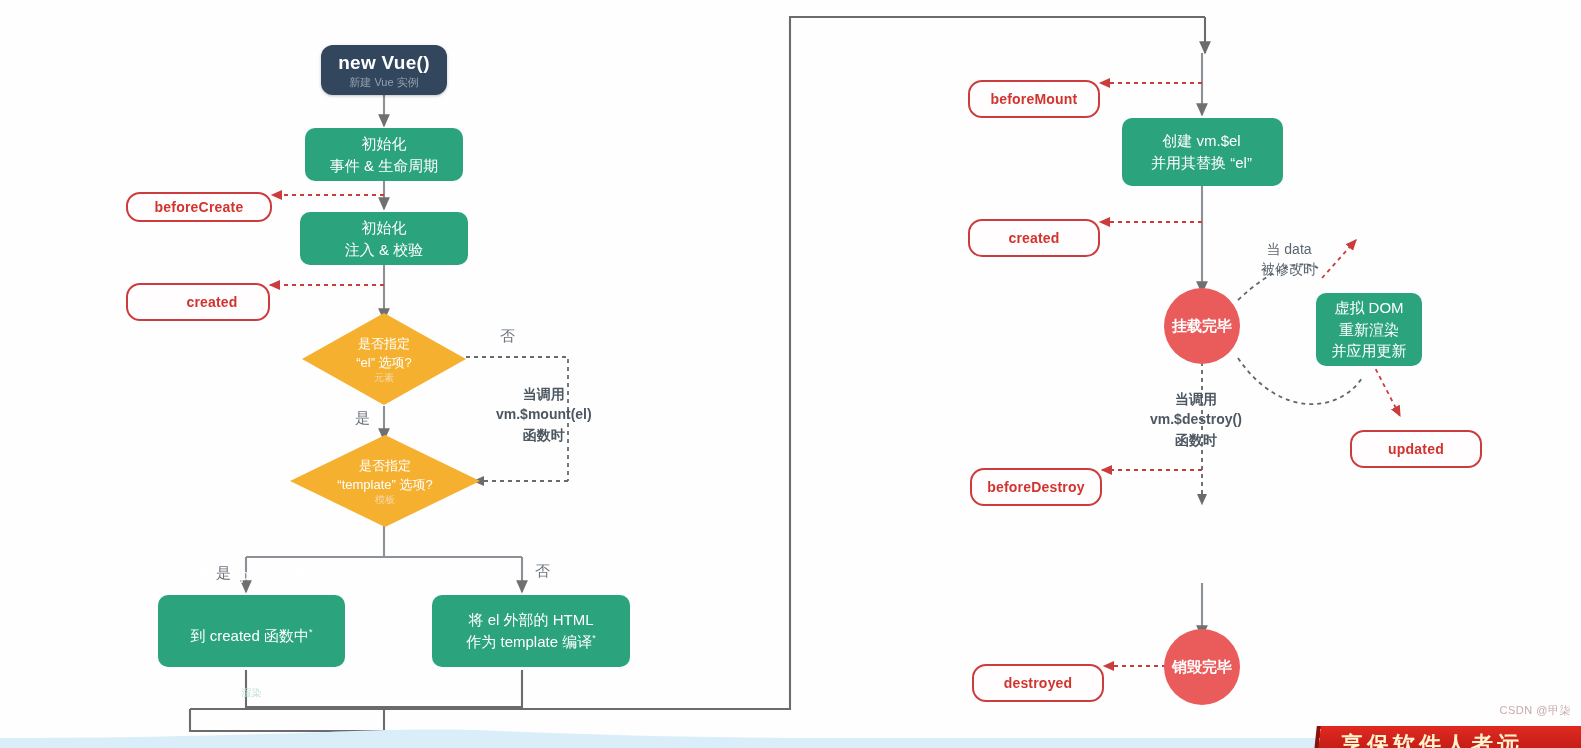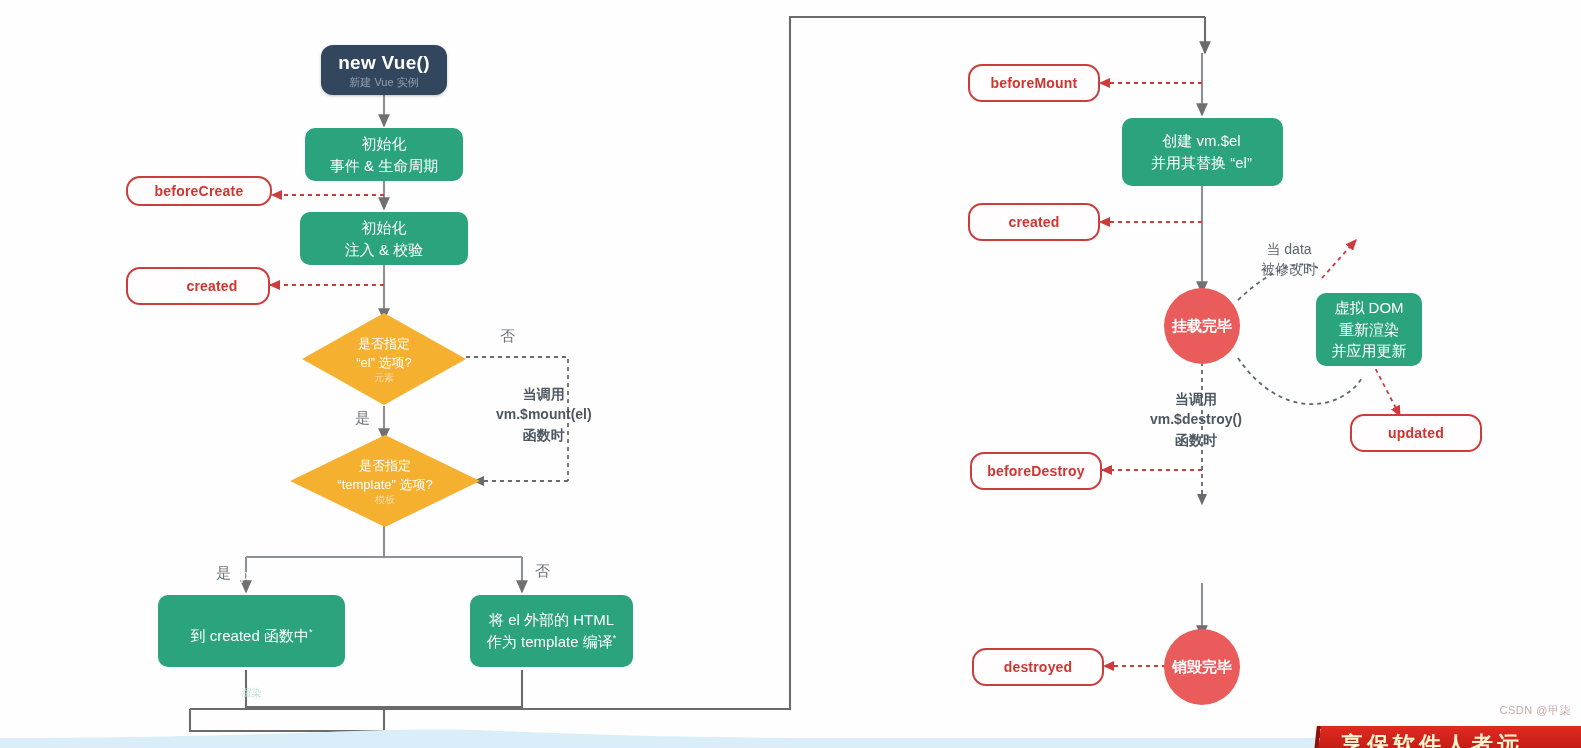--- a/index.html
+++ b/index.html
@@ -108,20 +108,21 @@
   }
   
   .hook {
     background: #fffdfd;
     border: 2px solid #cd3c3c;
     border-radius: 14px;
     color: #d1342f;
     font-size: 14px;
     font-weight: bold;
     letter-spacing: .2px;
+    margin-top: 16px;
   }
   
   .circle {
     background: #ea5c5c;
     border-radius: 50%;
     color: #ffffff;
     font-size: 15px;
     font-weight: bold;
   }
   
@@ -307,21 +308,21 @@
   </div>
 
   <div class="node proc" style="left:158px; top:595px; width:187px; height:72px;gap:39px;">
     <div class="proc-line">将 template 编译</div>
     <div class="proc-line">
       <span>到 created 函数中</span><span class="sup">*</span>
     </div>
     <div class="proc-sub">渲染</div>
   </div>
 
-  <div class="node proc" style="left:432px; top:595px; width:163px; height:72px;margin-left:38px;">
+  <div class="node proc" style="left:432px; top:595px; width:198px; height:72px;">
     <div class="proc-line">将 el 外部的 HTML</div>
     <div class="proc-line">
       <span>作为 template 编译</span><span class="sup">*</span>
     </div>
   </div>
 
   <div class="node proc" style="left:1122px; top:118px; width:161px; height:68px;padding-left:8px;">
     <div class="proc-line">创建 vm.$el</div>
     <div class="proc-line">并用其替换 “el”</div>
   </div>

